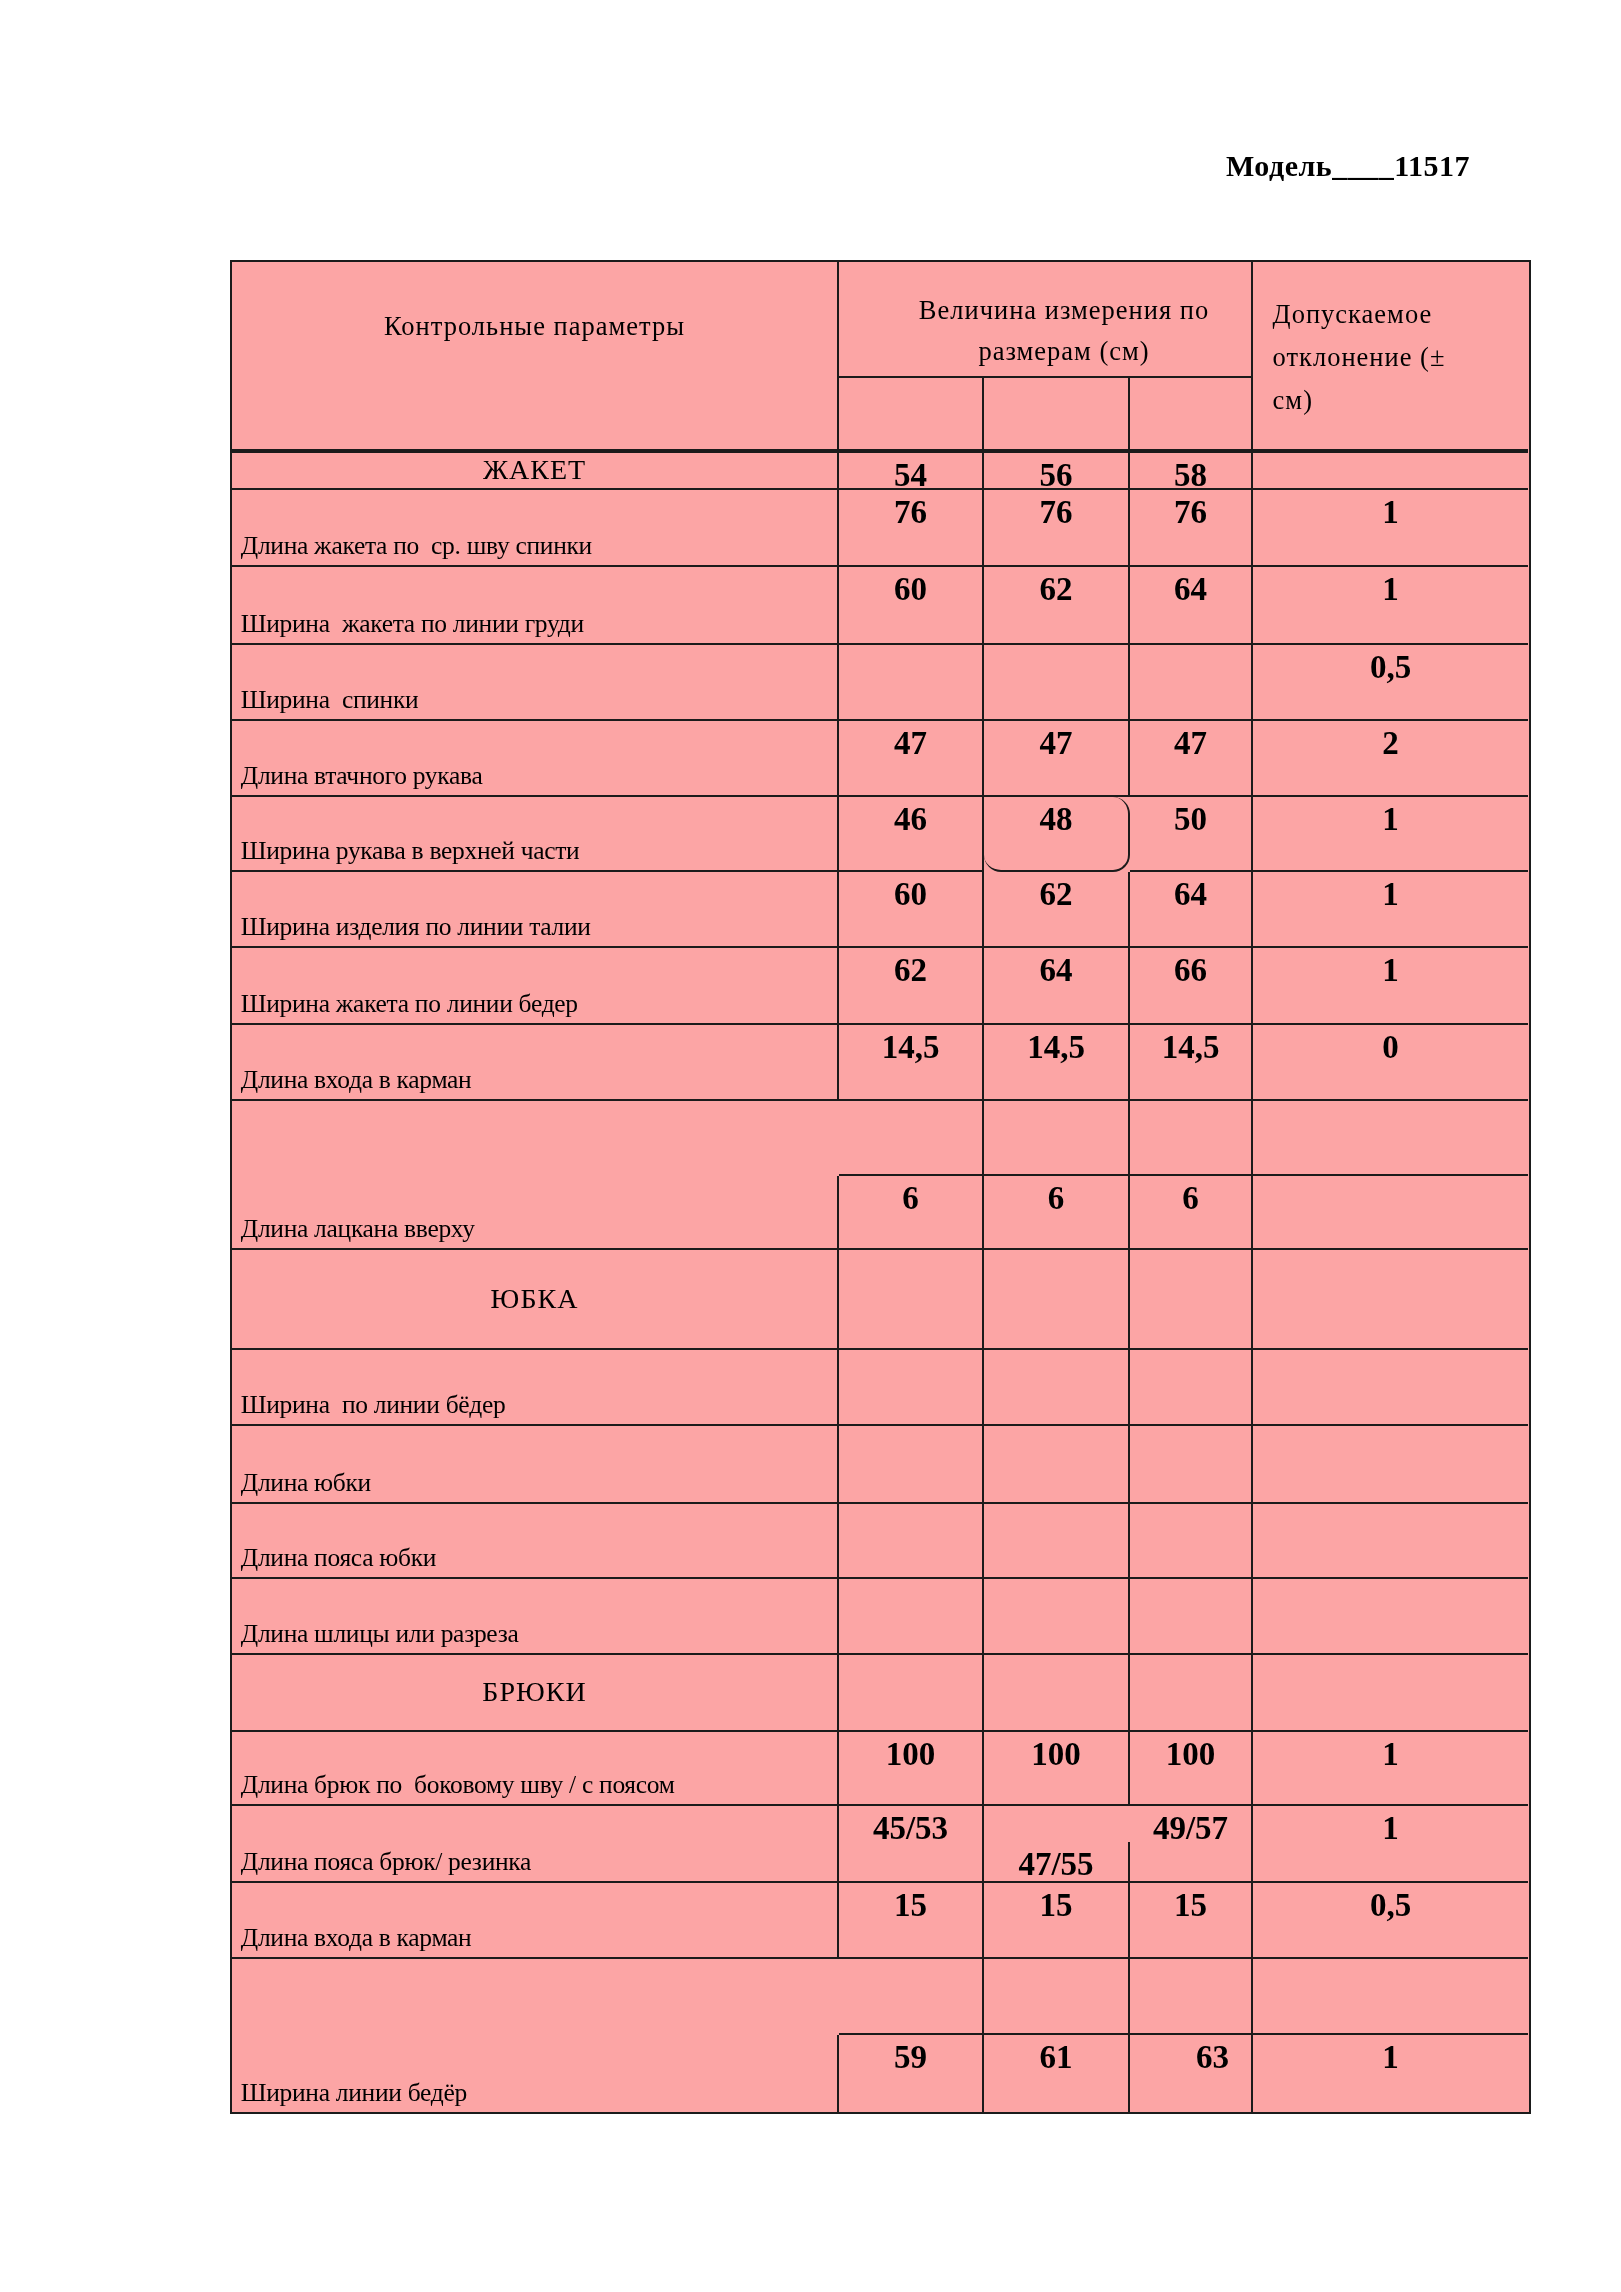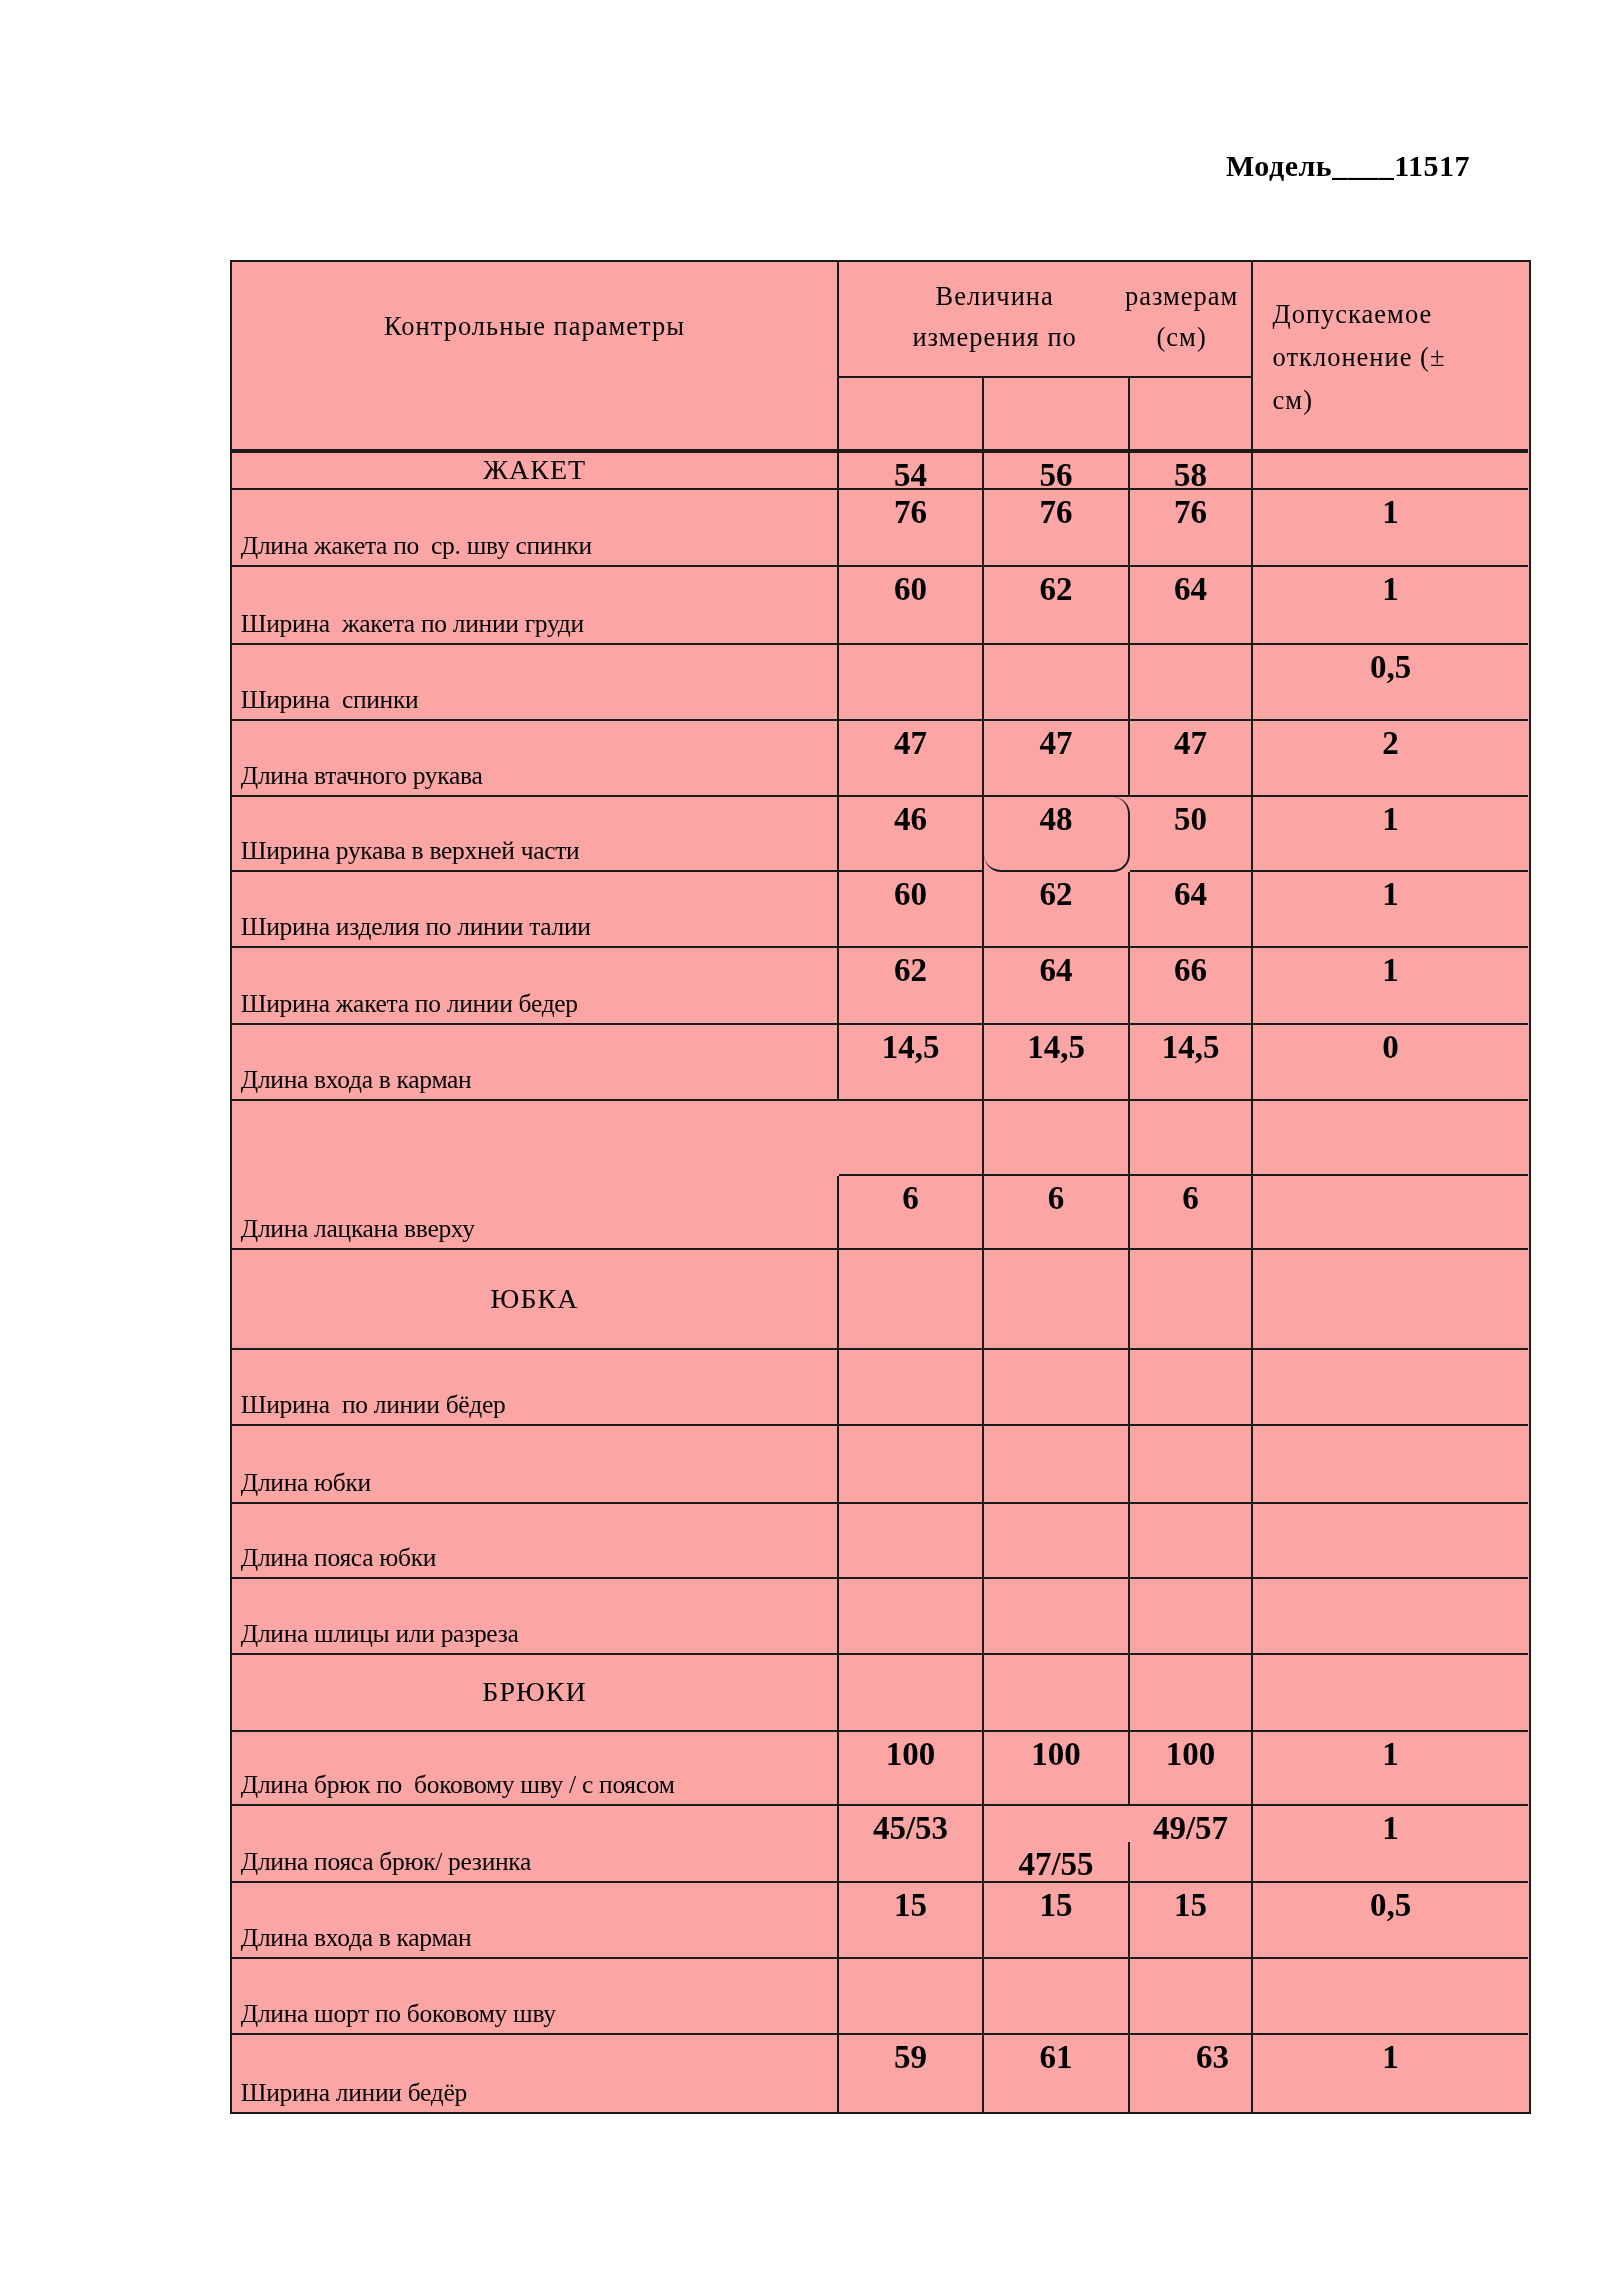--- a/index.html
+++ b/index.html
@@ -46,21 +46,21 @@
   
   .h-params {
     grid-area:1 / 1 / 3 / 2;
     border-bottom-width:4.9px;
     display:flex; align-items:center; justify-content:center;
     font-size:26.5px; letter-spacing:1px;
     padding-bottom:59px;
   }
   .h-sizes {
     grid-area:1 / 2 / 2 / 5;
-    display:flex; justify-content:flex-end; align-items:center;
+    display:flex; flex-direction:column; justify-content:flex-end; align-items:center;
     font-size:26.5px; letter-spacing:1px;
     line-height:41px; padding-bottom:3.9px;
     text-align:center;
     padding-left:38px;
   }
   .h-dev {
     grid-area:1 / 5 / 3 / 6;
     border-bottom-width:4.9px;
     font-size:26.5px; letter-spacing:1px;
     line-height:43px;
@@ -206,21 +206,20 @@
     <div class="cell label-cell" style="grid-area: 21 / 1;">Длина пояса брюк/ резинка</div>
     <div class="cell value-cell" style="grid-area: 21 / 2;">45/53</div>
     <div class="cell value-cell" style="grid-area: 21 / 3; margin-top: 36px;">47/55</div>
     <div class="cell value-cell" style="grid-area: 21 / 4;">49/57</div>
     <div class="cell value-cell last-col" style="grid-area: 21 / 5;">1</div>
     <div class="cell label-cell" style="grid-area: 22 / 1;">Длина входа в карман</div>
     <div class="cell value-cell" style="grid-area: 22 / 2;">15</div>
     <div class="cell value-cell" style="grid-area: 22 / 3;">15</div>
     <div class="cell value-cell" style="grid-area: 22 / 4;">15</div>
     <div class="cell value-cell last-col" style="grid-area: 22 / 5;">0,5</div>
-    <div class="cell label-cell" style="grid-area: 23 / 1;">Длина шорт по боковому шву</div>
     <div class="cell value-cell" style="grid-area: 23 / 2;"></div>
     <div class="cell value-cell" style="grid-area: 23 / 3;"></div>
     <div class="cell value-cell" style="grid-area: 23 / 4;"></div>
     <div class="cell value-cell last-col" style="grid-area: 23 / 5;"></div>
     <div class="cell label-cell no-bottom" style="grid-area: 24 / 1;">Ширина линии бедёр</div>
     <div class="cell value-cell no-bottom" style="grid-area: 24 / 2;">59</div>
     <div class="cell value-cell no-bottom" style="grid-area: 24 / 3;">61</div>
     <div class="cell value-cell no-bottom" style="grid-area: 24 / 4; margin-left: 44px;">63</div>
     <div class="cell value-cell last-col no-bottom" style="grid-area: 24 / 5;">1</div>
   </div>

